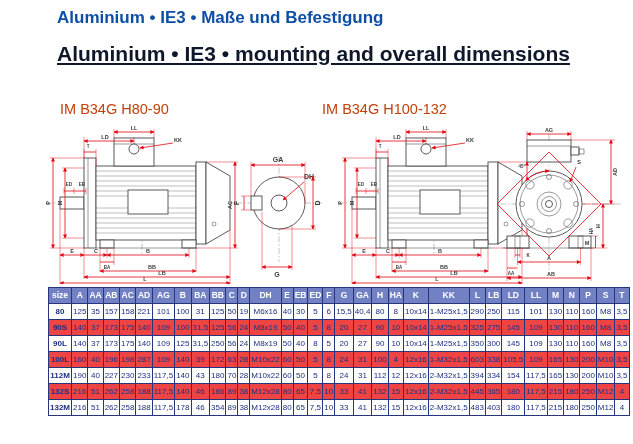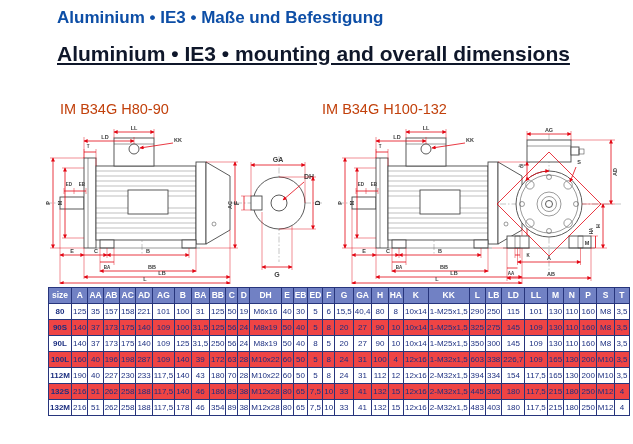--- a/index.html
+++ b/index.html
@@ -392,21 +392,21 @@
         <td>5</td>
         <td>8</td>
         <td>24</td>
         <td>31</td>
         <td>100</td>
         <td>4</td>
         <td>12x16</td>
         <td>1-M32x1,5</td>
         <td>603</td>
         <td>338</td>
-        <td>226,7</td>
+        <td>105,5</td>
         <td>109</td>
         <td>165</td>
         <td>130</td>
         <td>200</td>
         <td>M10</td>
         <td>3,5</td>
       </tr>
       <tr>
         <td>112M</td>
         <td>190</td>

